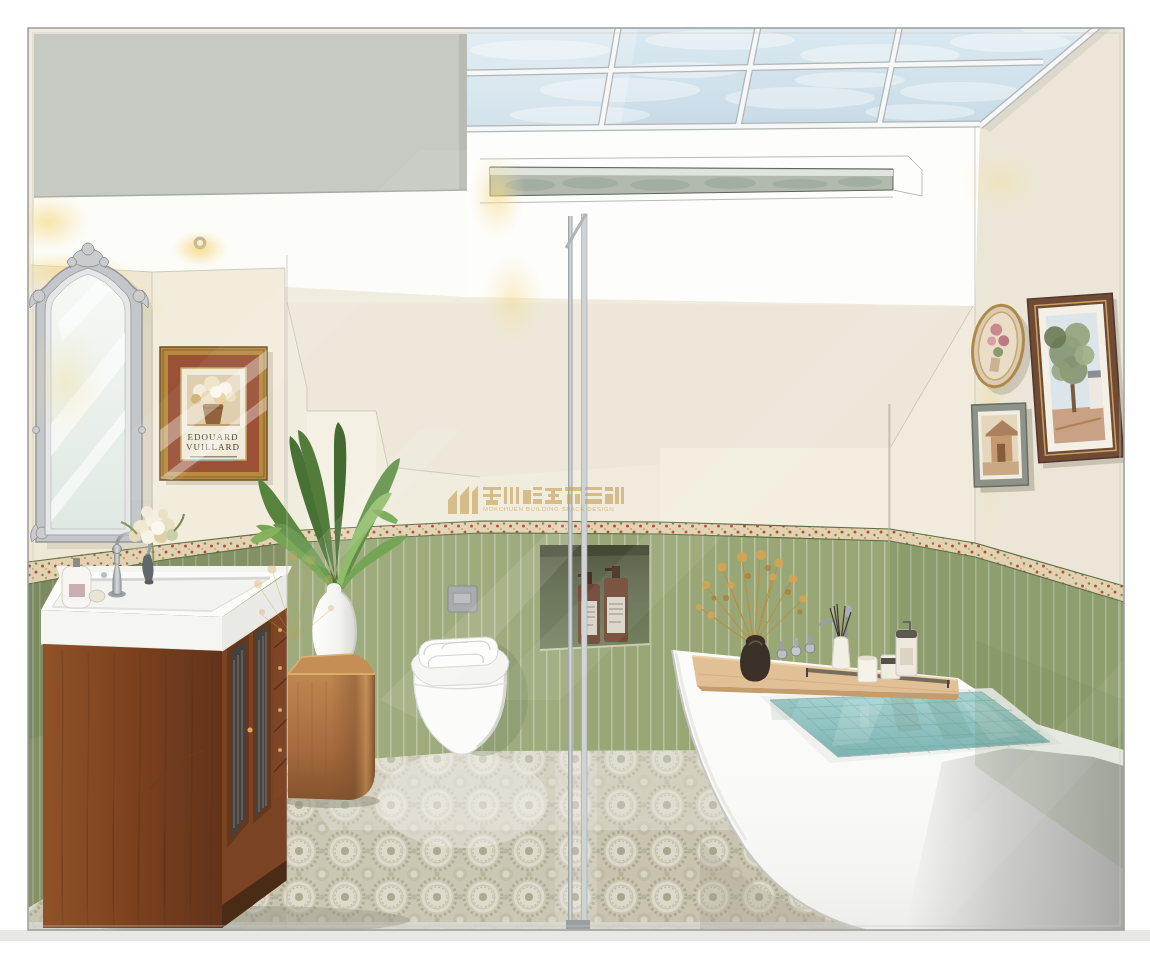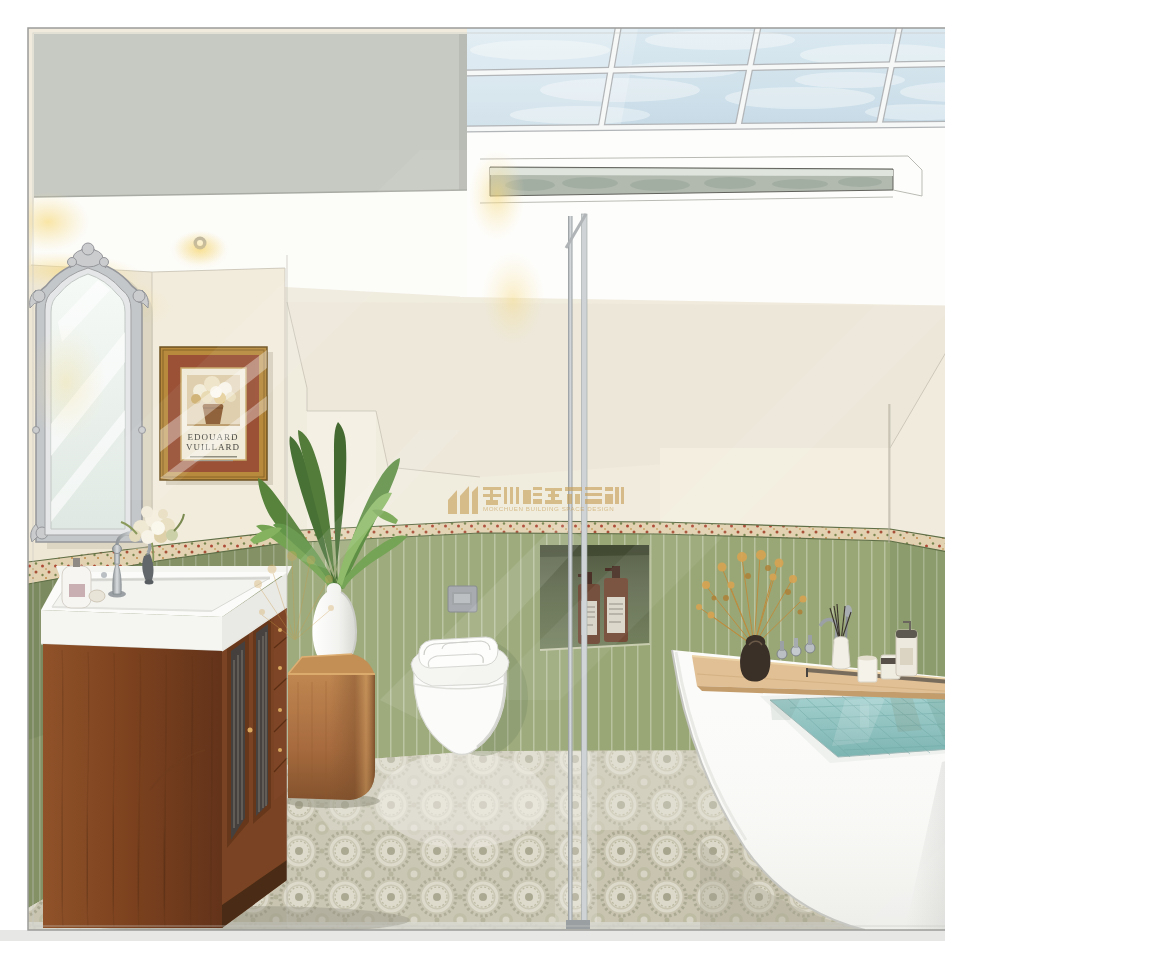--- a/index.html
+++ b/index.html
@@ -1,15 +1,15 @@
 <!DOCTYPE html>
 <html><head><meta charset="utf-8">
 <style>
 html,body{margin:0;padding:0;background:#ffffff;}
-#c{width:945px;height:960px;position:relative;overflow:hidden;background:#ffffff;font-family:"Liberation Sans",sans-serif;}
+#c{width:1150px;height:960px;position:relative;overflow:hidden;background:#ffffff;font-family:"Liberation Sans",sans-serif;}
 </style></head>
 <body>
 <div id="c">
 <svg width="1150" height="960" viewBox="0 0 1150 960">
 <defs>
 <linearGradient id="woodV" x1="0" y1="0" x2="1" y2="0">
  <stop offset="0" stop-color="#8f5229"></stop>
           <stop offset="0.45" stop-color="#7e431f"></stop>
           <stop offset="1" stop-color="#63331a"></stop>
 </linearGradient>

